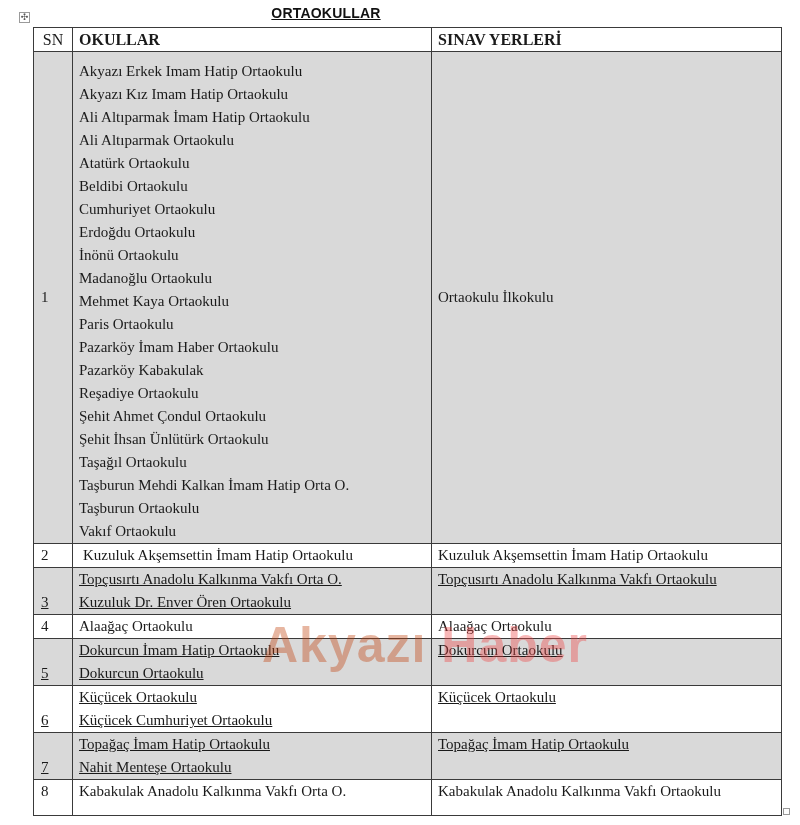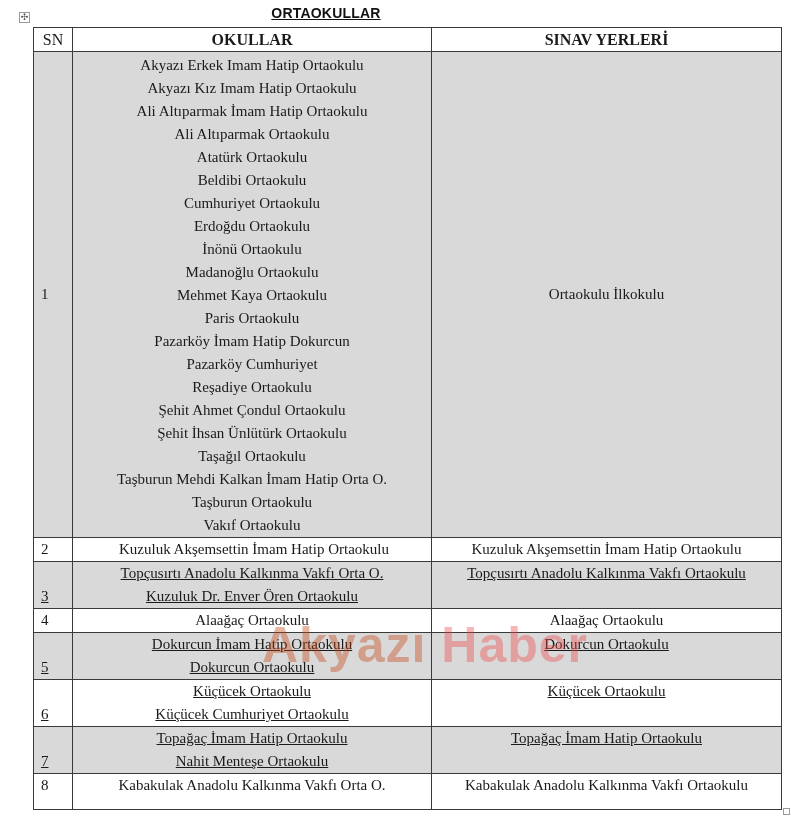--- a/index.html
+++ b/index.html
@@ -13,31 +13,31 @@
                    font-family: "DejaVu Sans", sans-serif; font-size: 9px; line-height: 9px;
                    text-align: center; color: #555; }
     .resize-handle { position: absolute; left: 783px; top: 808px; width: 7px; height: 7px;
                      border: 1px solid #9a9a9a; background: #fff; box-sizing: border-box; }
     table { position: absolute; left: 33px; top: 27px; width: 748px;
             border-collapse: collapse; table-layout: fixed; }
     col.c-sn { width: 39px; }
     col.c-sch { width: 359px; }
     col.c-loc { width: 350px; }
     td, th { border: 1.5px solid #3a3a3a; padding: 0 6px; font-size: 15px; line-height: 23px;
-             vertical-align: top; font-weight: normal; text-align: center; }
+             vertical-align: top; font-weight: normal; text-align: left; }
     th { font-weight: bold; font-size: 16px; height: 23px; line-height: 23px; }
     th.sn-h { font-weight: normal; text-align: center; padding: 0; }
     tr.gray td { background: #d9d9d9; }
     tr.white td { background: #ffffff; }
     td.sn { text-align: left; padding-left: 7px; vertical-align: bottom; }
     td.sn.mid { vertical-align: middle; }
     td.loc.mid { vertical-align: middle; }
     .school { display: block; white-space: nowrap; }
     tr.r1 td { height: 482px; }
-    tr.r1 td.schools { padding-top: 2px; }
+    tr.r1 td.schools { padding-top: 8px; }
     tr.r2 td { height: 23px; }
     tr.r3 td, tr.r5 td, tr.r6 td, tr.r7 td { height: 46px; text-decoration: underline; }
     tr.r4 td { height: 23px; }
     tr.r8 td { height: 35px; }
     .watermark { position: absolute; left: 262px; top: 616px; font-family: "Liberation Sans", "DejaVu Sans", sans-serif;
                  font-weight: bold; font-size: 50px; letter-spacing: 1px; pointer-events: none; white-space: nowrap; opacity: 0.38; }
     .wm-a { color: #c2410c; }
     .wm-b { color: #ef4444; }
   </style>
 </head>
@@ -69,22 +69,22 @@
         <span class="school">Ali Altıparmak İmam Hatip Ortaokulu</span>
         <span class="school">Ali Altıparmak Ortaokulu</span>
         <span class="school">Atatürk Ortaokulu</span>
         <span class="school">Beldibi Ortaokulu</span>
         <span class="school">Cumhuriyet Ortaokulu</span>
         <span class="school">Erdoğdu Ortaokulu</span>
         <span class="school">İnönü Ortaokulu</span>
         <span class="school">Madanoğlu Ortaokulu</span>
         <span class="school">Mehmet Kaya Ortaokulu</span>
         <span class="school">Paris Ortaokulu</span>
-        <span class="school">Pazarköy İmam Hatip Dokurcun</span>
-        <span class="school">Pazarköy Cumhuriyet</span>
+        <span class="school">Pazarköy İmam Haber Ortaokulu</span>
+        <span class="school">Pazarköy Kabakulak</span>
         <span class="school">Reşadiye Ortaokulu</span>
         <span class="school">Şehit Ahmet Çondul Ortaokulu</span>
         <span class="school">Şehit İhsan Ünlütürk Ortaokulu</span>
         <span class="school">Taşağıl Ortaokulu</span>
         <span class="school">Taşburun Mehdi Kalkan İmam Hatip Orta O.</span>
         <span class="school">Taşburun Ortaokulu</span>
         <span class="school">Vakıf Ortaokulu</span>
       </td>
       <td class="loc mid">Ortaokulu İlkokulu</td>
     </tr>

